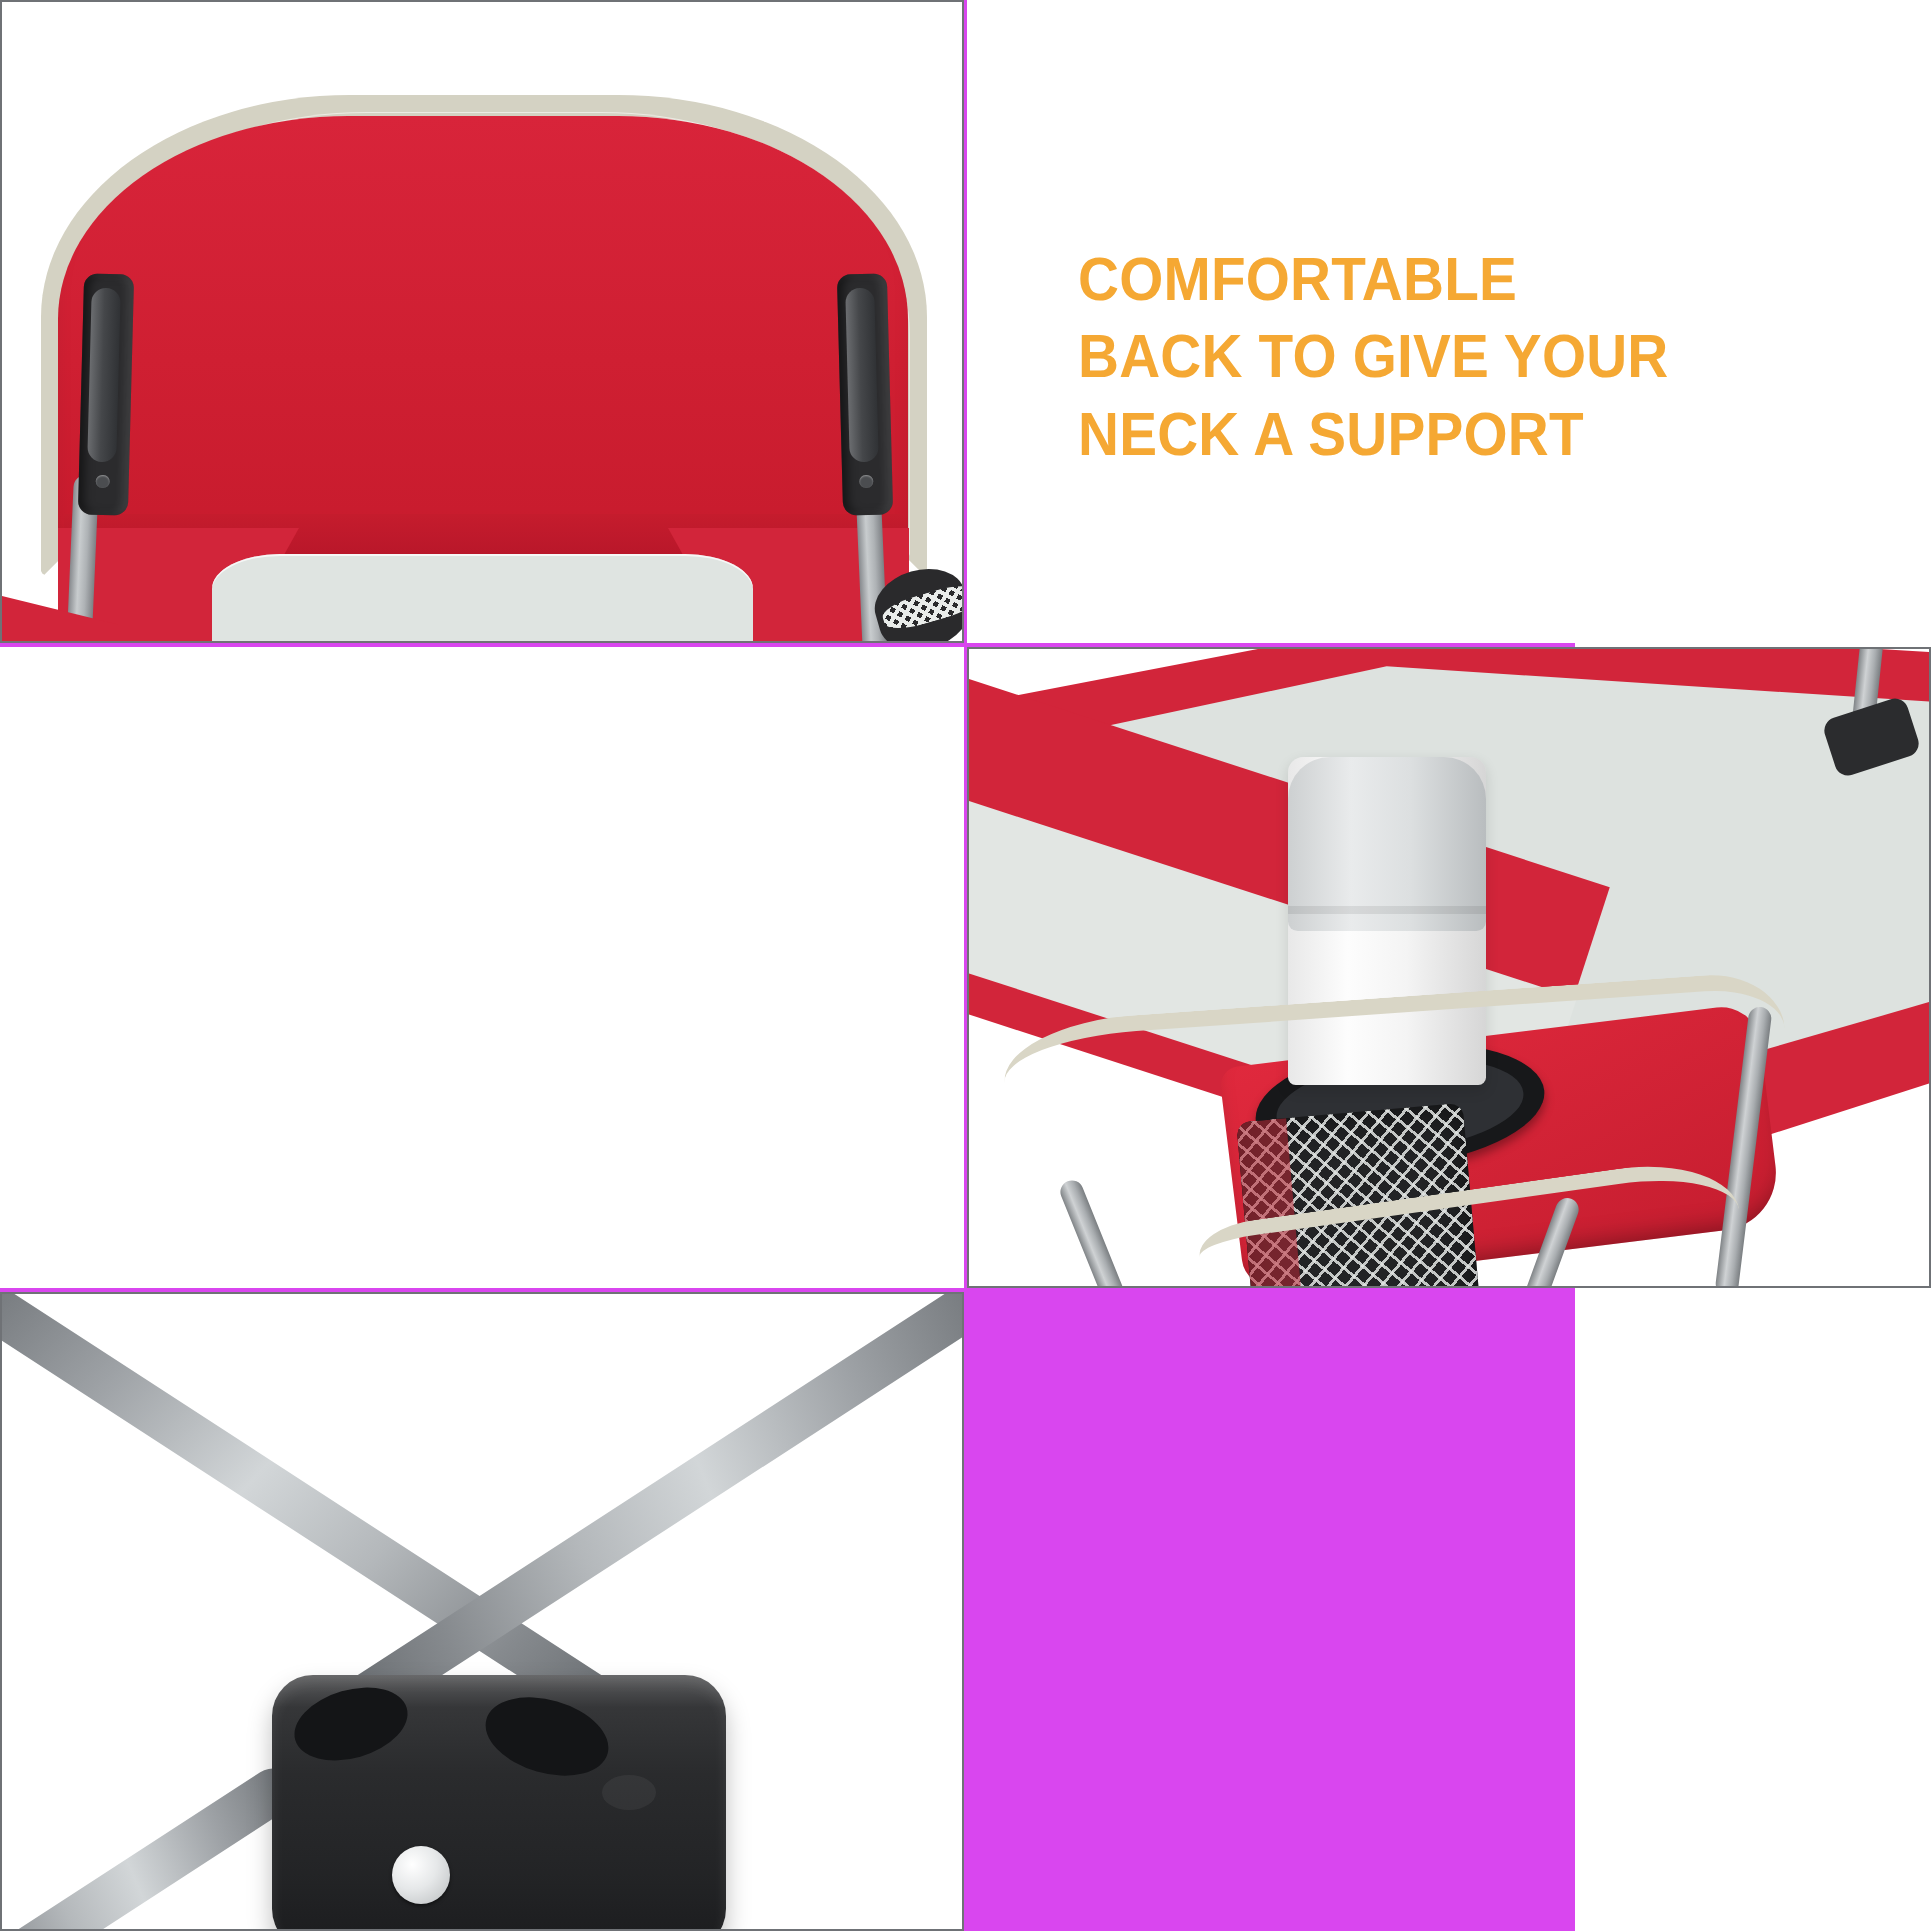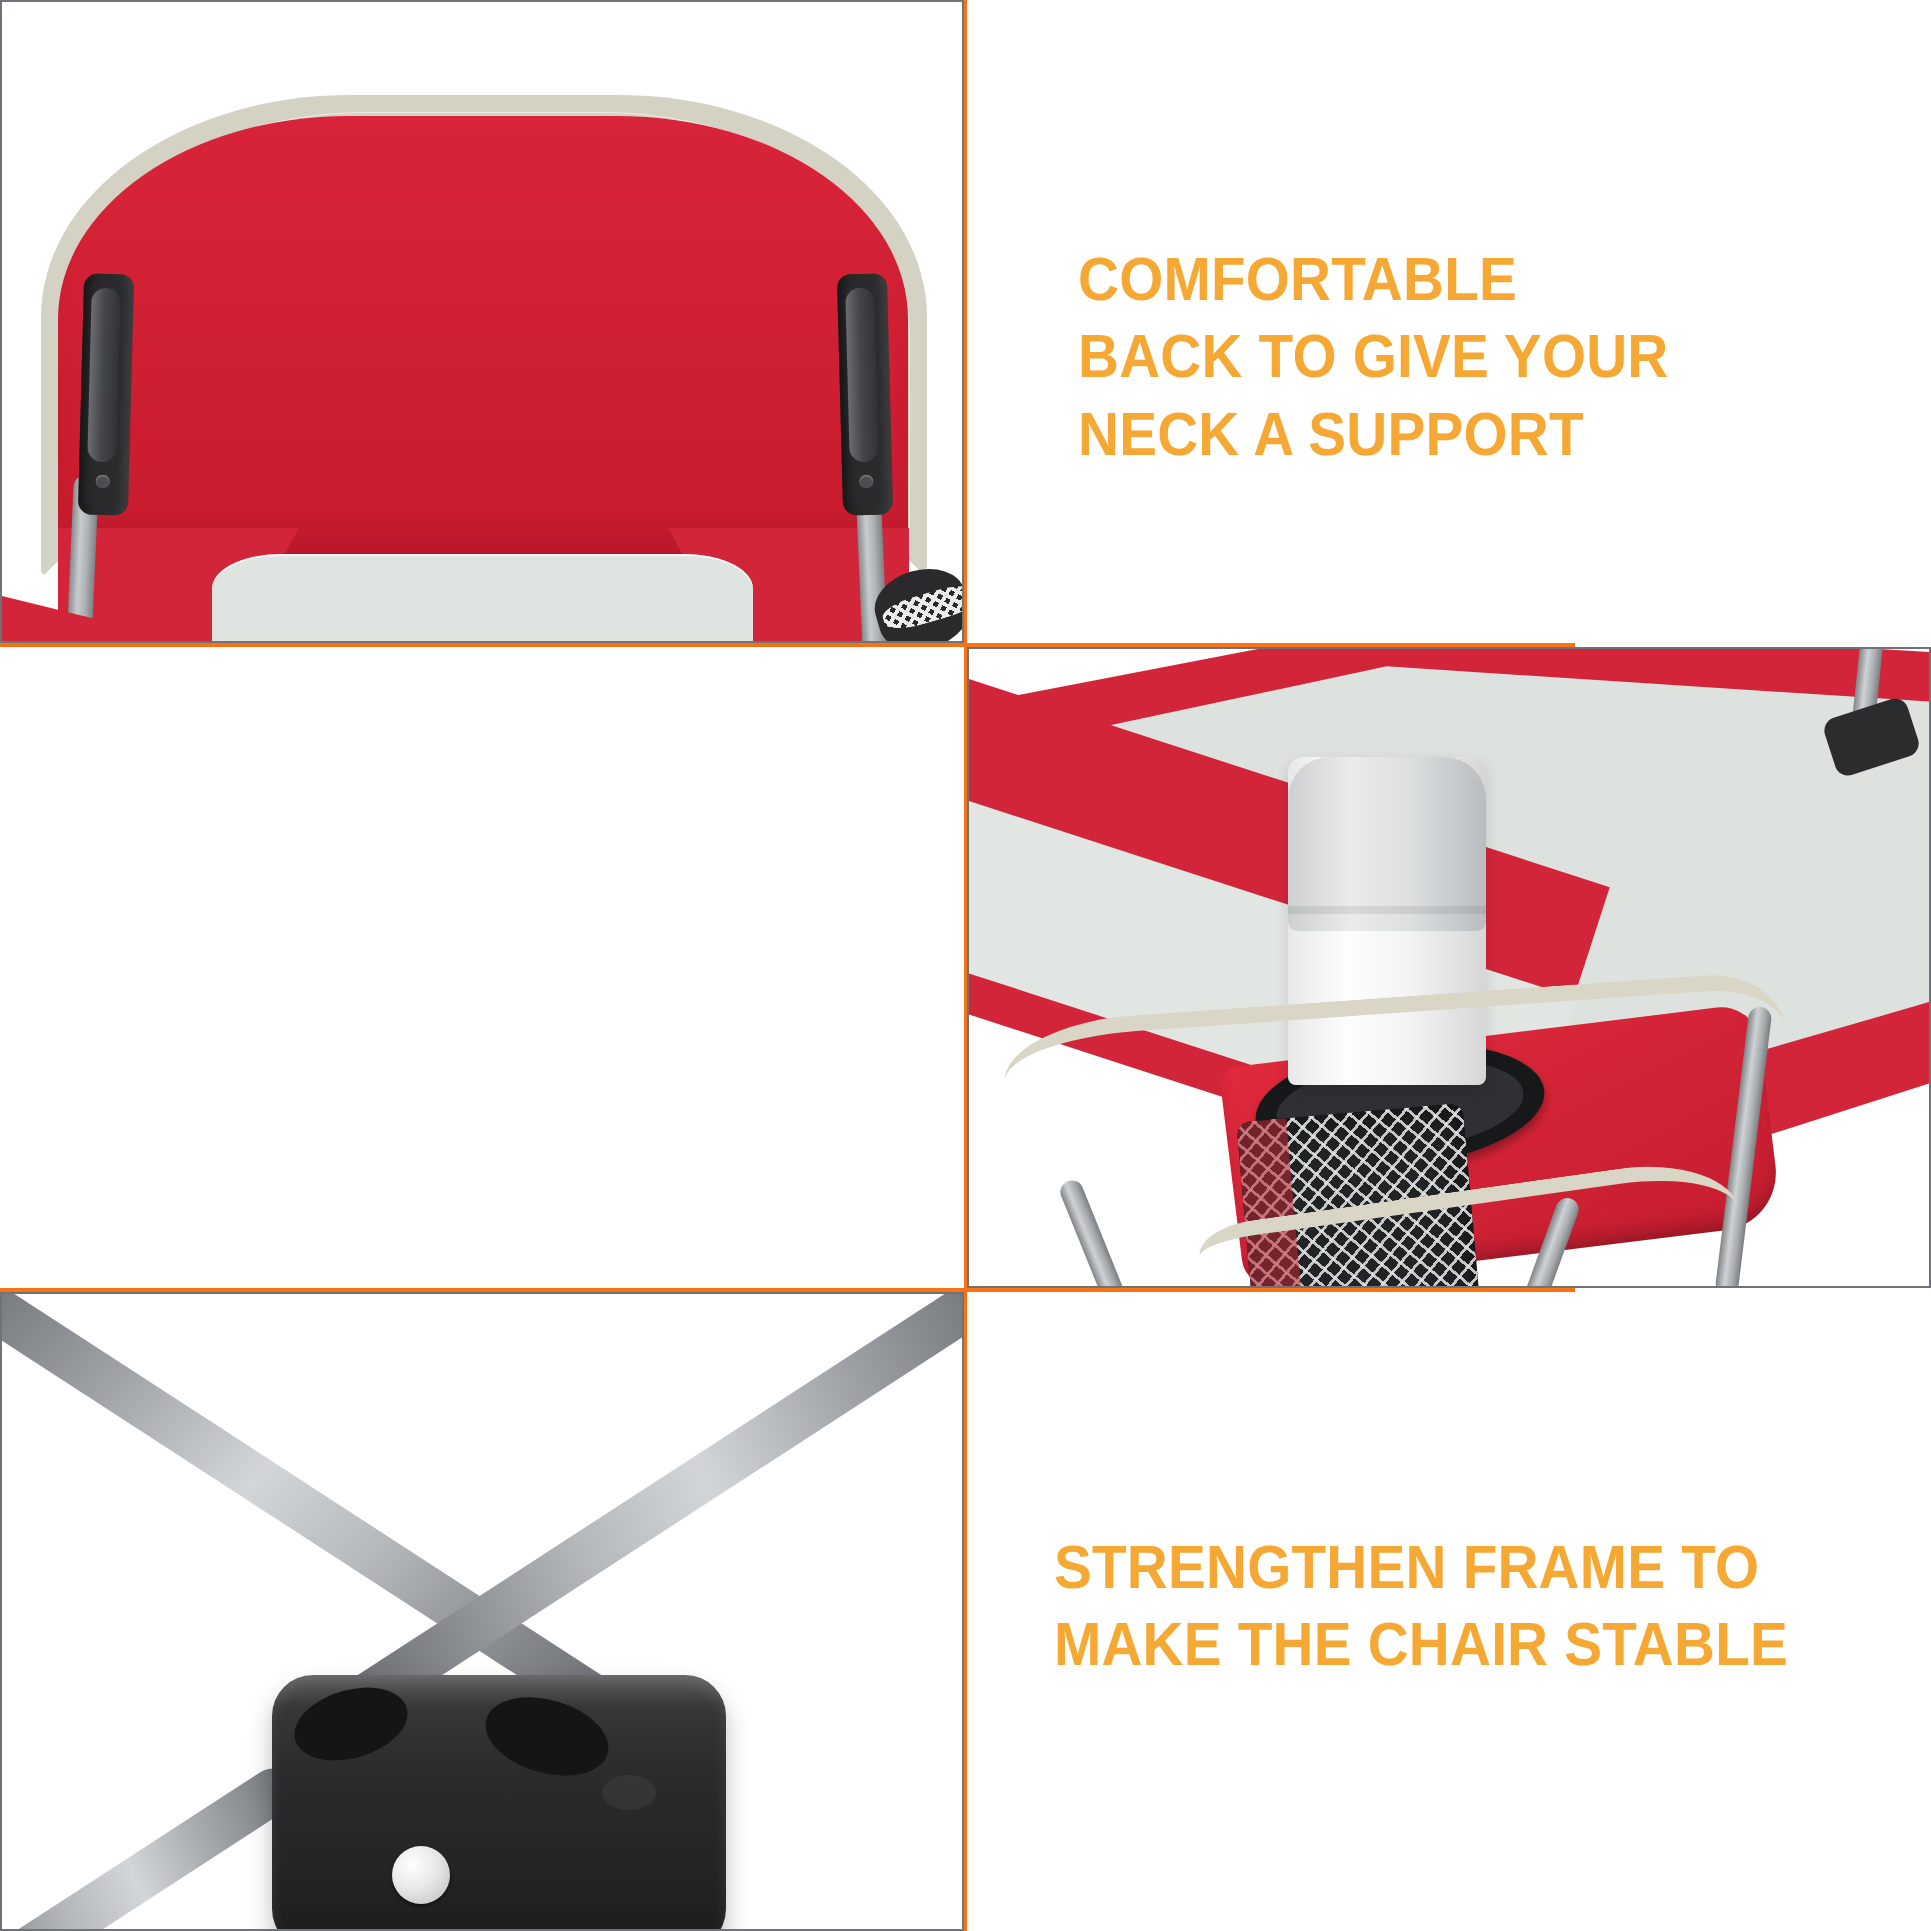--- a/index.html
+++ b/index.html
@@ -4,21 +4,21 @@
 <style>
   html,body{margin:0;padding:0;}
   body{
     width:1931px;height:1931px;
     background:#ffffff;
     font-family:"Liberation Sans", sans-serif;
     overflow:hidden;
   }
   #sheet{
     position:relative;width:1575px;height:1931px;
-    background:#f97316;
+    background:#d946ef;
     box-sizing:border-box;
   }
   
   .panel{position:absolute;box-sizing:border-box;overflow:hidden;background:#fff;}
   .photo{border:2.9px solid #6f7276;}
   .textpanel{border:0;}
 
   
   #panel-back      {left:0px;    top:0px;    width:964px; height:643px;}
   #panel-back-text {left:967px; top:0px;    width:964px; height:643px;}
@@ -361,19 +361,15 @@
       <div class="joint">
         <div class="hl"></div>
         <div class="slotL"></div>
         <div class="slotR"></div>
         <div class="dimple"></div>
         <div class="button"></div>
       </div>
     </div>
   </div>
 
-  <div class="panel textpanel" id="panel-frame-text">
-    <div class="caption" id="cap-frame">STRENGTHEN FRAME TO
-MAKE THE CHAIR STABLE</div>
-  </div>
 
 </div>
 
 
 </body></html>

